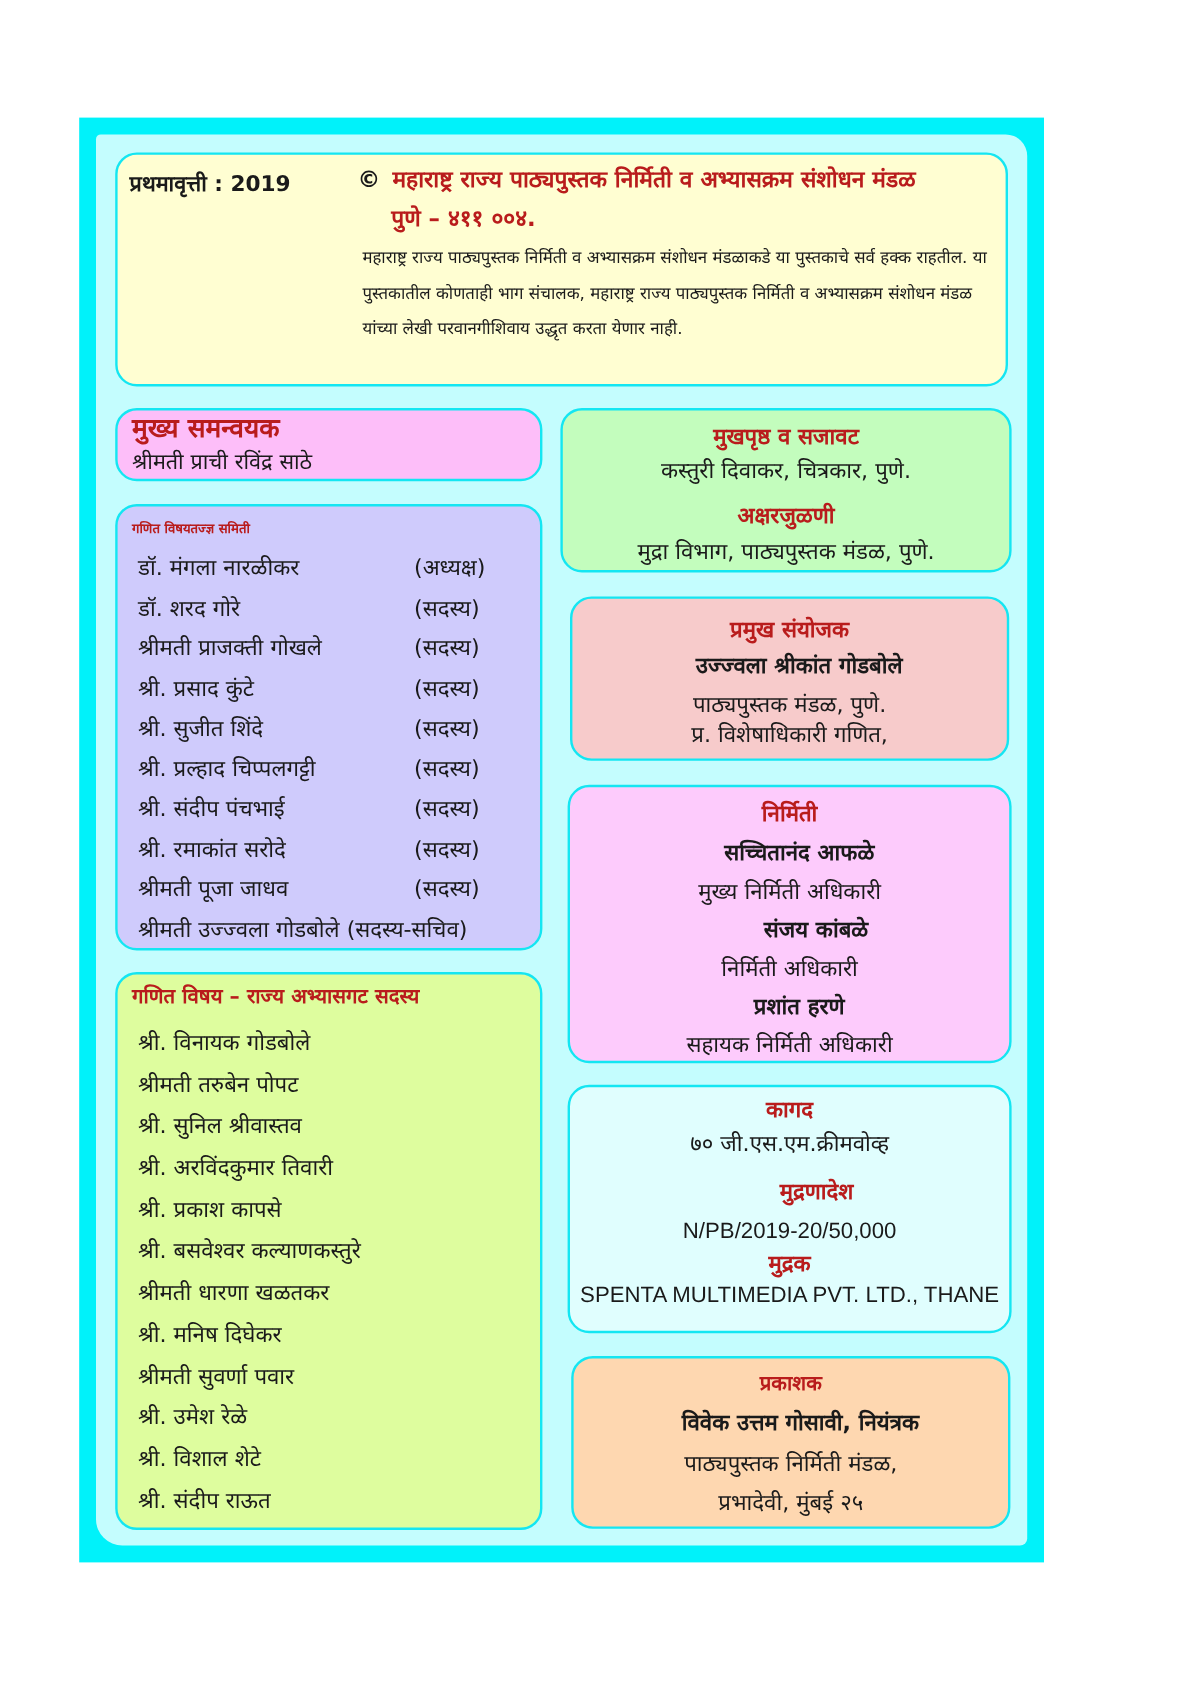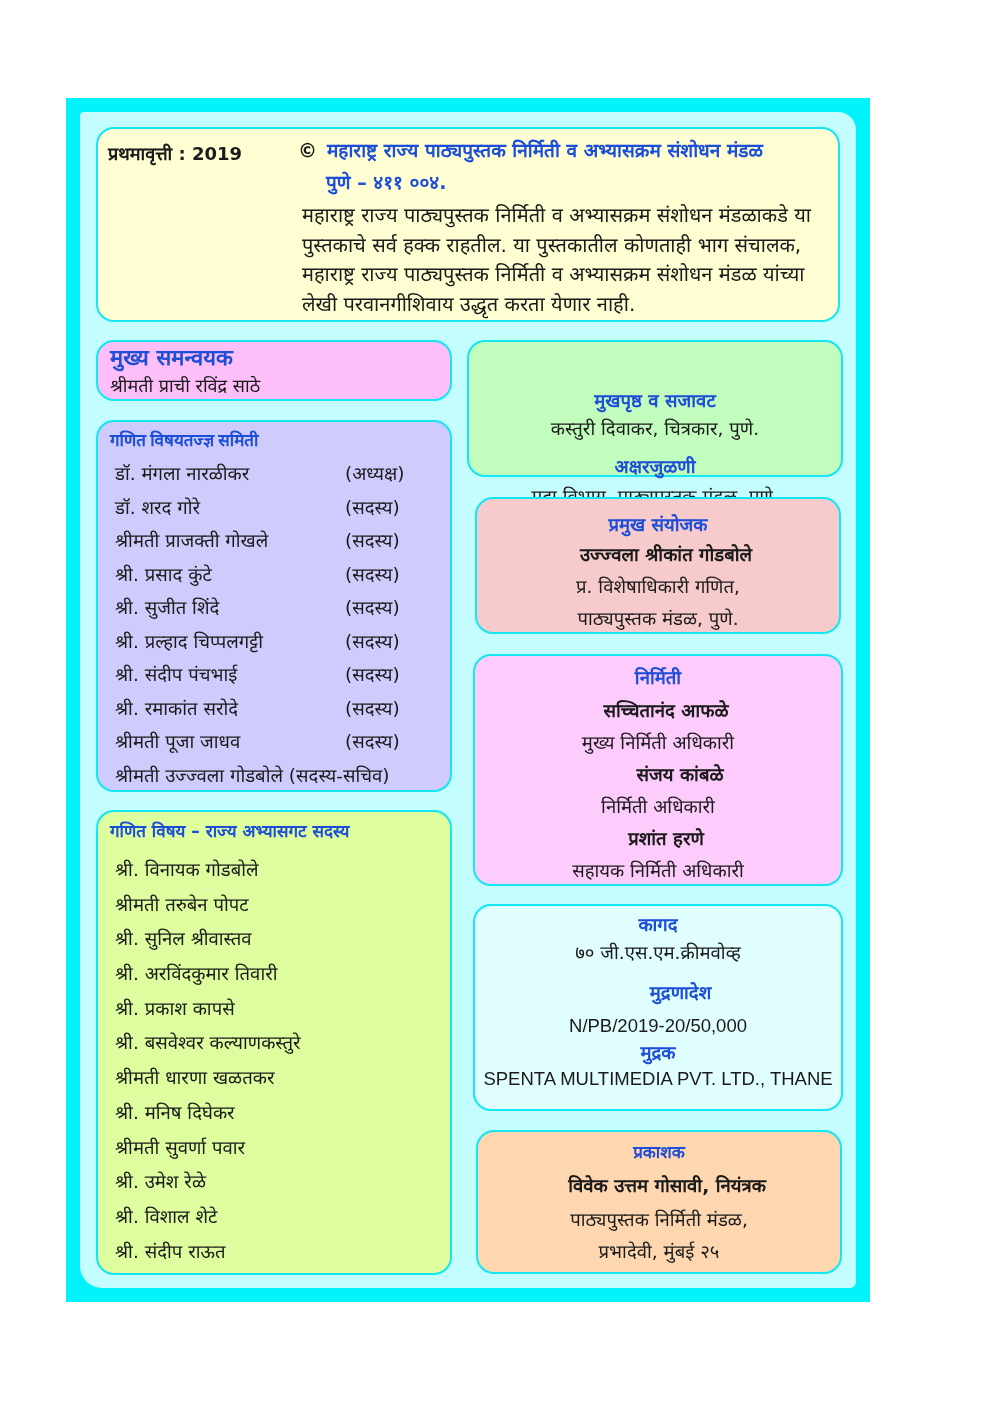--- a/index.html
+++ b/index.html
@@ -2,30 +2,30 @@
 <html><head>
 <meta charset="utf-8">
 <style>
   html, body { margin:0; padding:0; background:#ffffff; }
   body { width:992px; height:1402px; position:relative; overflow:hidden;
          font-family:"DejaVu Sans", "Liberation Sans", sans-serif; color:#1a1a1a; }
   .frame { position:absolute; left:66px; top:98px; width:804px; height:1204px; background:#00F2FA; }
   .inner { position:absolute; left:80px; top:112px; width:776px; height:1176px; background:#C4FDFE;
            border-radius:4px 18px 6px 22px; }
   .box { position:absolute; border:2.5px solid #14E6F2; border-radius:18px; box-sizing:border-box; }
-  .pink-title { color:#1d4ed8; font-weight:bold; }
+  .pink-title { color:#b91c1c; font-weight:bold; }
   .t { position:absolute; white-space:nowrap; font-size:18px; line-height:22px; }
   .bold { font-weight:bold;padding-left:16px; }
 
   #top { left:96px; top:127px; width:744px; height:195px; background:#FFFED2; }
   #top .edition { left:10px; top:14px; font-weight:bold; font-size:18px; }
   #top .copy { left:200px; top:10px; font-size:19px; }
   #top .copy .sym { color:#1a1a1a; font-weight:bold; margin-right:10px; }
   #top .pune { left:228px; top:42px; font-size:19px;text-align:center; }
-  #top .para { left:204px; top:72px; width:530px; font-size:20px; line-height:29.5px; white-space:normal; }
+  #top .para { left:204px; top:72px; width:530px; font-size:14px; line-height:29.5px; white-space:normal; }
 
   #coord { left:96px; top:340px; width:356px; height:61px; background:#FDBEF9; }
   #expert { left:96px; top:420px; width:356px; height:372px; background:#CFCBFC; }
   #state { left:96px; top:810px; width:356px; height:465px; background:#DEFD9E; }
 
   #cover { left:467px; top:340px; width:376px; height:137px; background:#C3FDBD; }
   #coordinator { left:475px; top:497px; width:366px; height:137px; background:#F7CBCB; }
   #production { left:473px; top:654px; width:370px; height:232px; background:#FDCBFC; }
   #paper { left:473px; top:904px; width:370px; height:207px; background:#E0FEFE; }
   #publisher { left:476px; top:1130px; width:366px; height:144px; background:#FED7B0; }
@@ -51,21 +51,21 @@
   <div class="t pune pink-title">पुणे – ४११ ००४.</div>
   <div class="t para">महाराष्ट्र राज्य पाठ्यपुस्तक निर्मिती व अभ्यासक्रम संशोधन मंडळाकडे या पुस्तकाचे सर्व हक्क राहतील. या पुस्तकातील कोणताही भाग संचालक, महाराष्ट्र राज्य पाठ्यपुस्तक निर्मिती व अभ्यासक्रम संशोधन मंडळ यांच्या लेखी परवानगीशिवाय उद्धृत करता येणार नाही.</div>
 </div>
 
 <div class="box" id="coord">
   <div class="t pink-title" style="left:12px;top:5px;font-size:22px;">मुख्य समन्वयक</div>
   <div class="t" style="left:12px;top:33px;">श्रीमती प्राची रविंद्र साठे</div>
 </div>
 
 <div class="box" id="expert">
-  <div class="t pink-title" style="left:12px;top:8px;font-size:17px;font-family:Liberation Serif, serif;">गणित विषयतज्ज्ञ समिती</div>
+  <div class="t pink-title" style="left:12px;top:8px;font-size:11px;">गणित विषयतज्ज्ञ समिती</div>
   <div class="list" style="top:40px;">
     <div class="row"><span>डॉ. मंगला नारळीकर</span><span class="role">(अध्यक्ष)</span></div>
     <div class="row"><span>डॉ. शरद गोरे</span><span class="role">(सदस्य)</span></div>
     <div class="row"><span>श्रीमती प्राजक्ती गोखले</span><span class="role">(सदस्य)</span></div>
     <div class="row"><span>श्री. प्रसाद कुंटे</span><span class="role">(सदस्य)</span></div>
     <div class="row"><span>श्री. सुजीत शिंदे</span><span class="role">(सदस्य)</span></div>
     <div class="row"><span>श्री. प्रल्हाद चिप्पलगट्टी</span><span class="role">(सदस्य)</span></div>
     <div class="row"><span>श्री. संदीप पंचभाई</span><span class="role">(सदस्य)</span></div>
     <div class="row"><span>श्री. रमाकांत सरोदे</span><span class="role">(सदस्य)</span></div>
     <div class="row"><span>श्रीमती पूजा जाधव</span><span class="role">(सदस्य)</span></div>
@@ -85,34 +85,34 @@
     <div class="row" style="height:34.7px">श्रीमती धारणा खळतकर</div>
     <div class="row" style="height:34.7px">श्री. मनिष दिघेकर</div>
     <div class="row" style="height:34.7px">श्रीमती सुवर्णा पवार</div>
     <div class="row" style="height:34.7px">श्री. उमेश रेळे</div>
     <div class="row" style="height:34.7px">श्री. विशाल शेटे</div>
     <div class="row" style="height:34.7px">श्री. संदीप राऊत</div>
   </div>
 </div>
 
 <div class="box" id="cover">
-  <div class="stack" style="top:8px;margin-top:37px;">
+  <div class="stack" style="top:8px;">
     <div class="pink-title" style="height:28px;">मुखपृष्ठ व सजावट</div>
     <div style="height:38px;">कस्तुरी दिवाकर, चित्रकार, पुणे.</div>
     <div class="pink-title" style="height:30px;">अक्षरजुळणी</div>
     <div>मुद्रा विभाग, पाठ्यपुस्तक मंडळ, पुणे.</div>
   </div>
 </div>
 
 <div class="box" id="coordinator">
   <div class="stack" style="top:12px;">
     <div class="pink-title" style="height:30px;">प्रमुख संयोजक</div>
     <div class="bold" style="height:32px;">उज्ज्वला श्रीकांत गोडबोले</div>
+    <div>पाठ्यपुस्तक मंडळ, पुणे.</div>
     <div style="height:32px;">प्र. विशेषाधिकारी गणित,</div>
-    <div>पाठ्यपुस्तक मंडळ, पुणे.</div>
   </div>
 </div>
 
 <div class="box" id="production">
   <div class="stack" style="top:8px;">
     <div class="pink-title" style="height:33px;">निर्मिती</div>
     <div class="bold" style="height:32px;">सच्चितानंद आफळे</div>
     <div style="height:32px;">मुख्य निर्मिती अधिकारी</div>
     <div class="bold" style="height:32px;margin-left:28px;">संजय कांबळे</div>
     <div style="height:32px;">निर्मिती अधिकारी</div>

